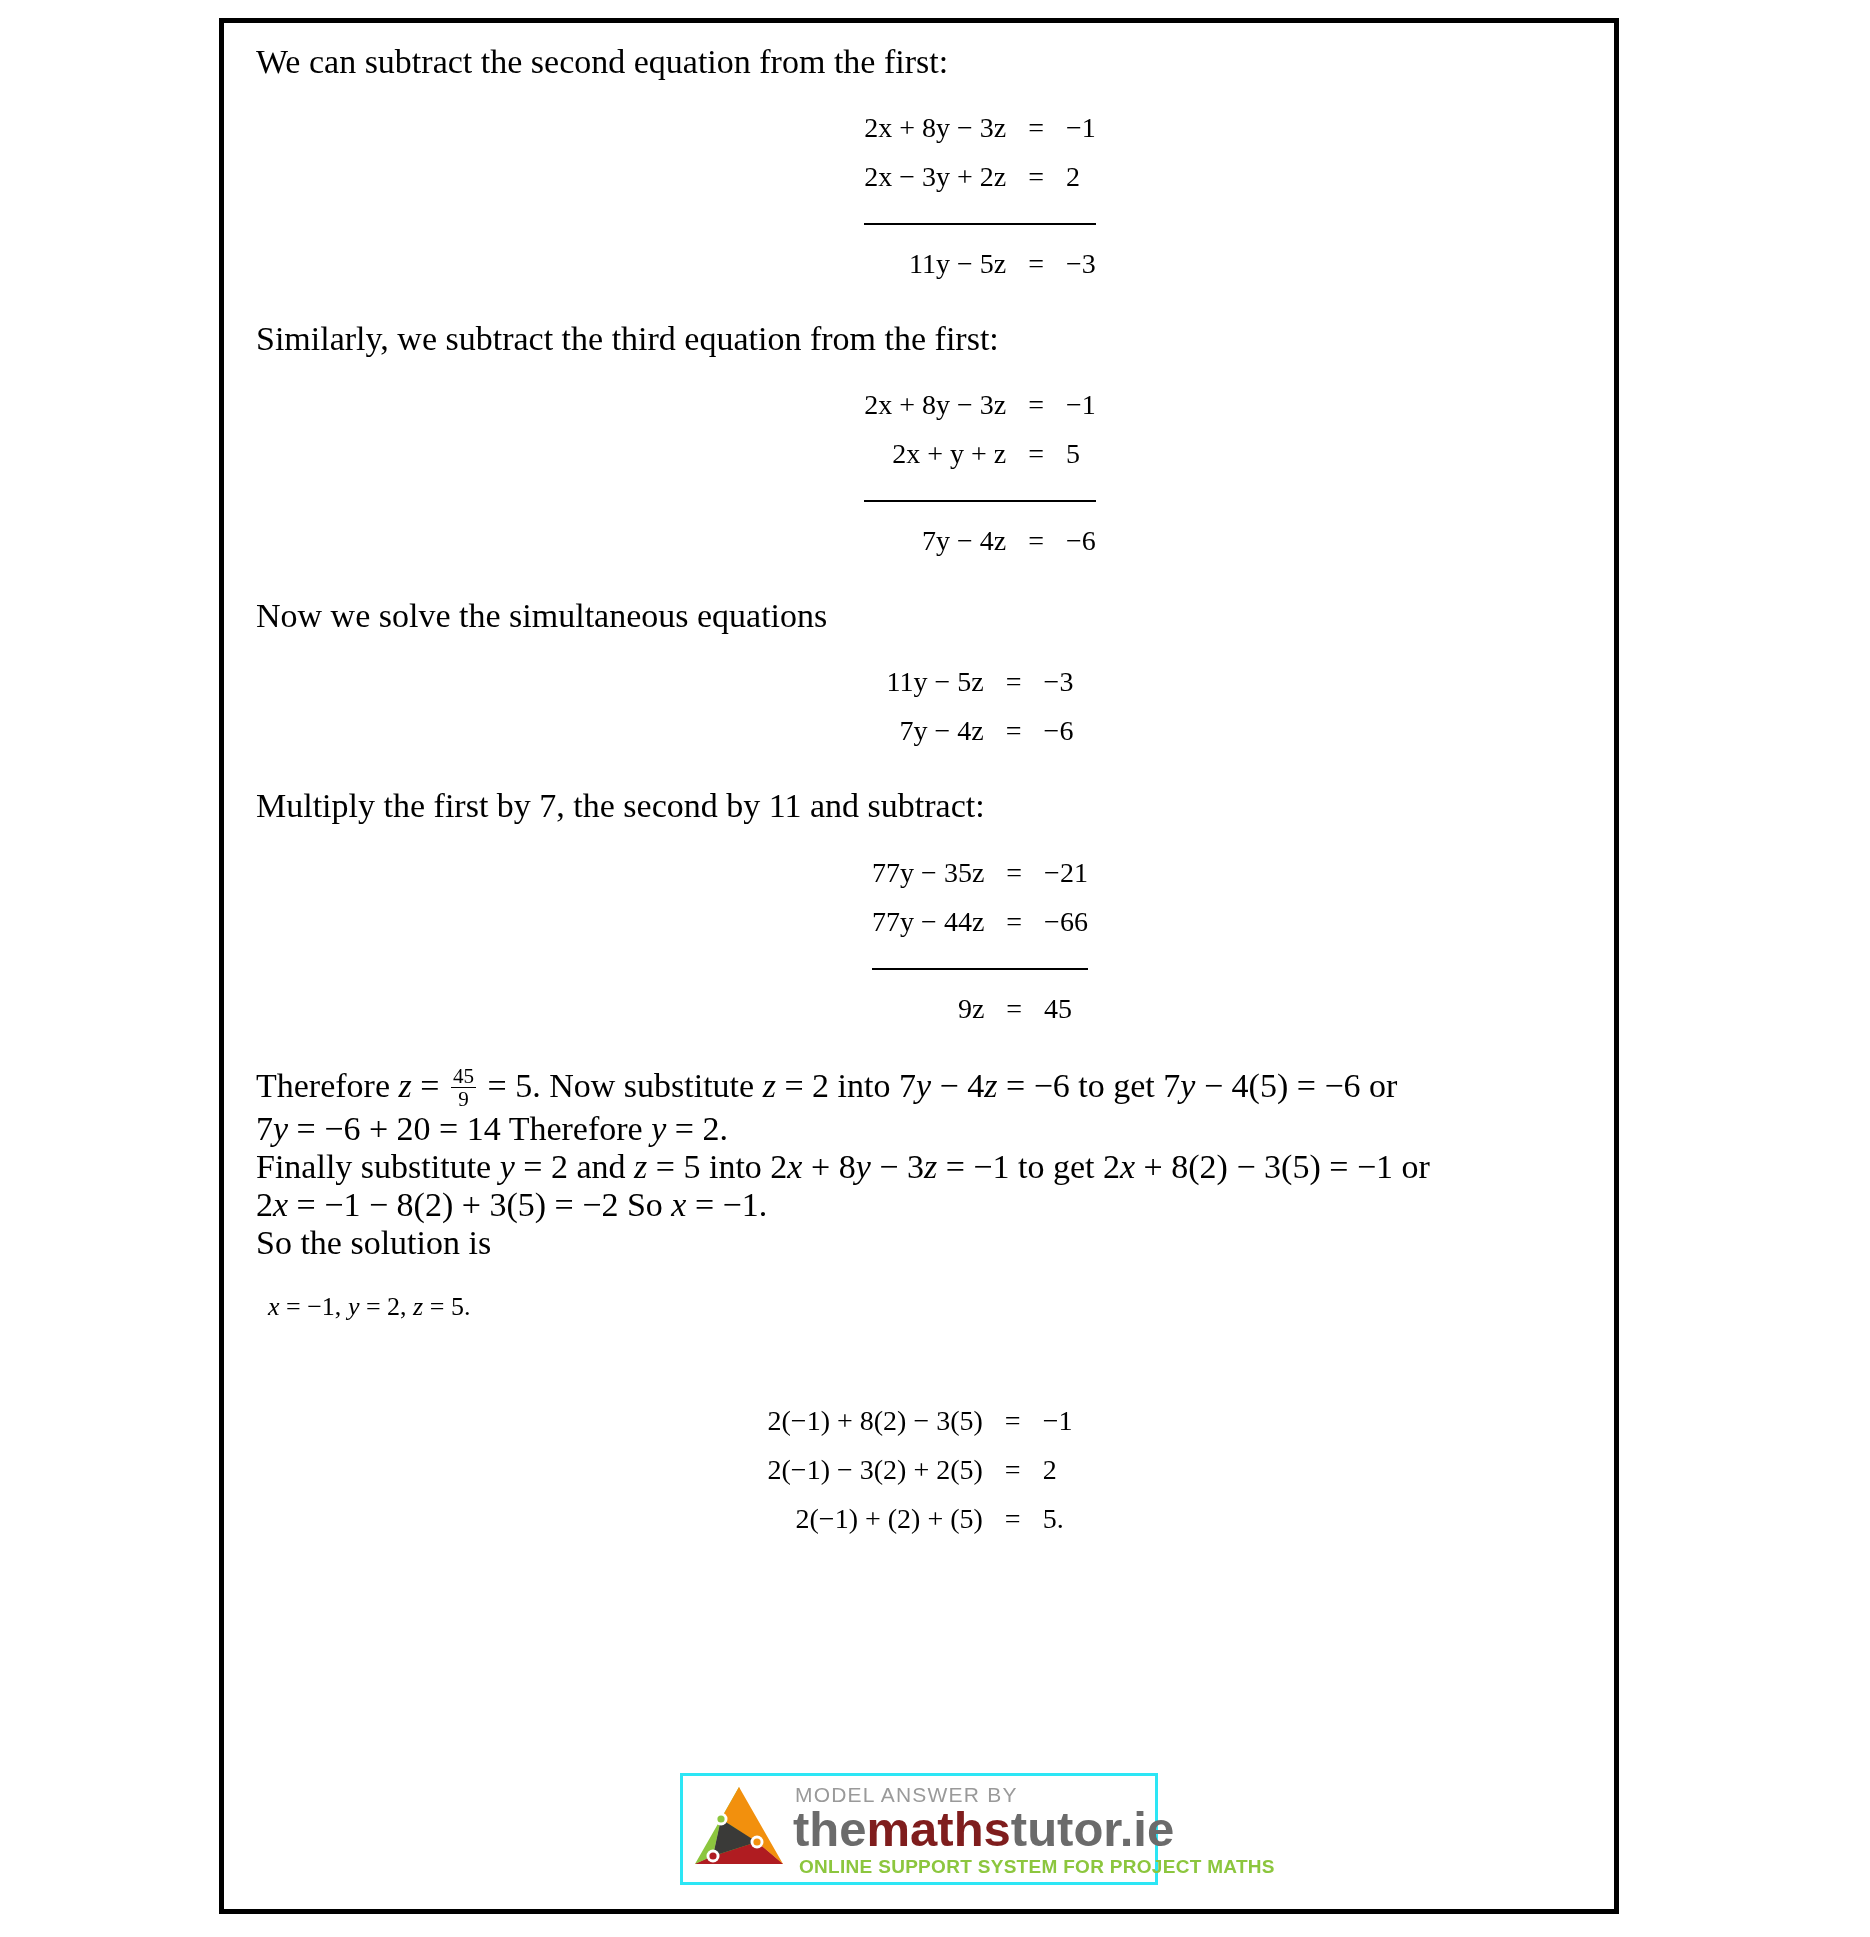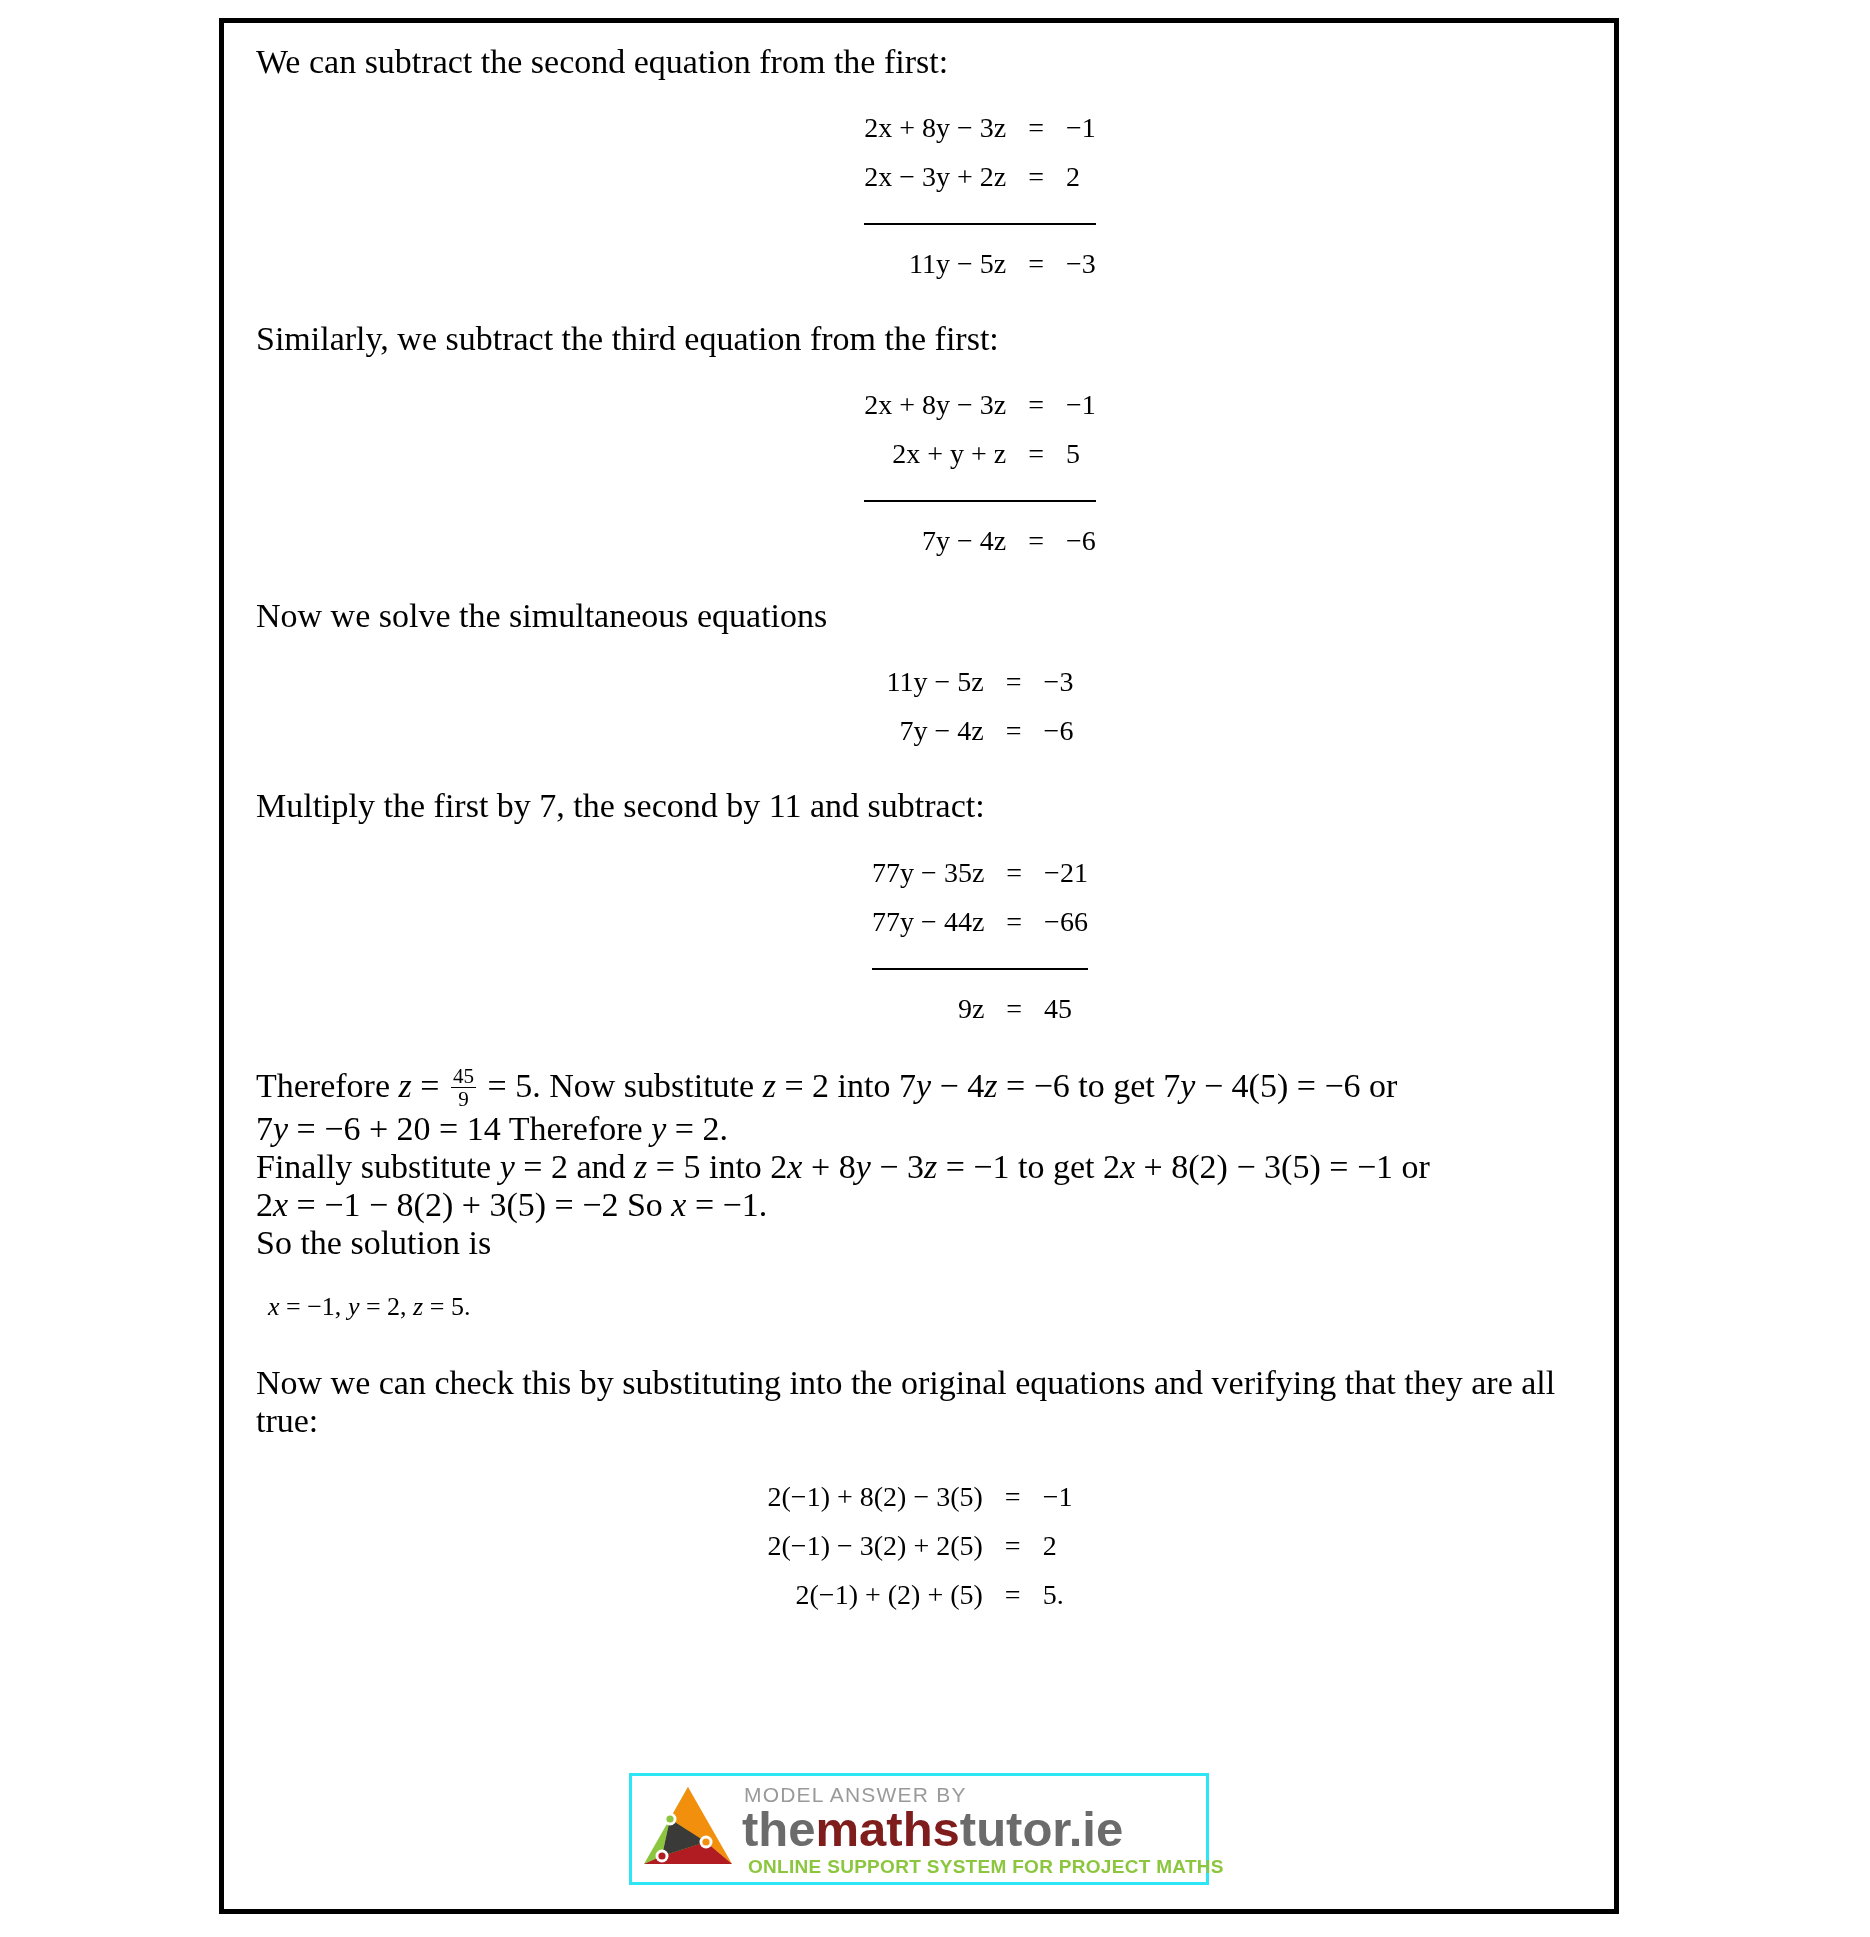--- a/index.html
+++ b/index.html
@@ -112,21 +112,21 @@
     left: 50%;
     transform: translateX(-50%);
     bottom: 24px;
   }
   #logo {
     border: 3px solid #2ce6f5;
     background: #ffffff;
     padding: 6px 12px 4px 8px;
     display: flex;
     align-items: center;
-    width: 580px;
+    width: 478px;
     box-sizing: border-box;
   }
   #logo-mark { flex: 0 0 auto; margin-right: 6px; }
   #logo-text { flex: 1 1 auto; }
 
   .logo-kicker {
     font-family: "Liberation Sans", "DejaVu Sans", sans-serif;
     font-size: 21px;
     letter-spacing: 1.2px;
     color: #9a9a9a;
@@ -250,21 +250,20 @@
     <p class="para para-tight"><span>2</span><span class="it">x</span><span> = −1 − 8(2) + 3(5) = −2 So </span><span class="it">x</span><span> = −1.</span></p>
 
     <p class="para para-tight">So the solution is</p>
 
     <div class="block-gap-sm"></div>
 
     <p class="centre-line"><span class="it">x</span><span> = −1, </span><span class="it">y</span><span> = 2, </span><span class="it">z</span><span> = 5.</span></p>
 
     <div class="block-gap-md"></div>
 
-    <p class="para">Now we can check this by substituting into the original equations and verifying that they are all true:</p>
 
     <div class="block-gap-lg"></div>
 
     <div class="eqgroup">
       <div class="eq-lhs math">2(−1) + 8(2) − 3(5)</div>
       <div class="eq-rel math">=</div>
       <div class="eq-rhs math">−1</div>
 
       <div class="eq-lhs math">2(−1) − 3(2) + 2(5)</div>
       <div class="eq-rel math">=</div>

